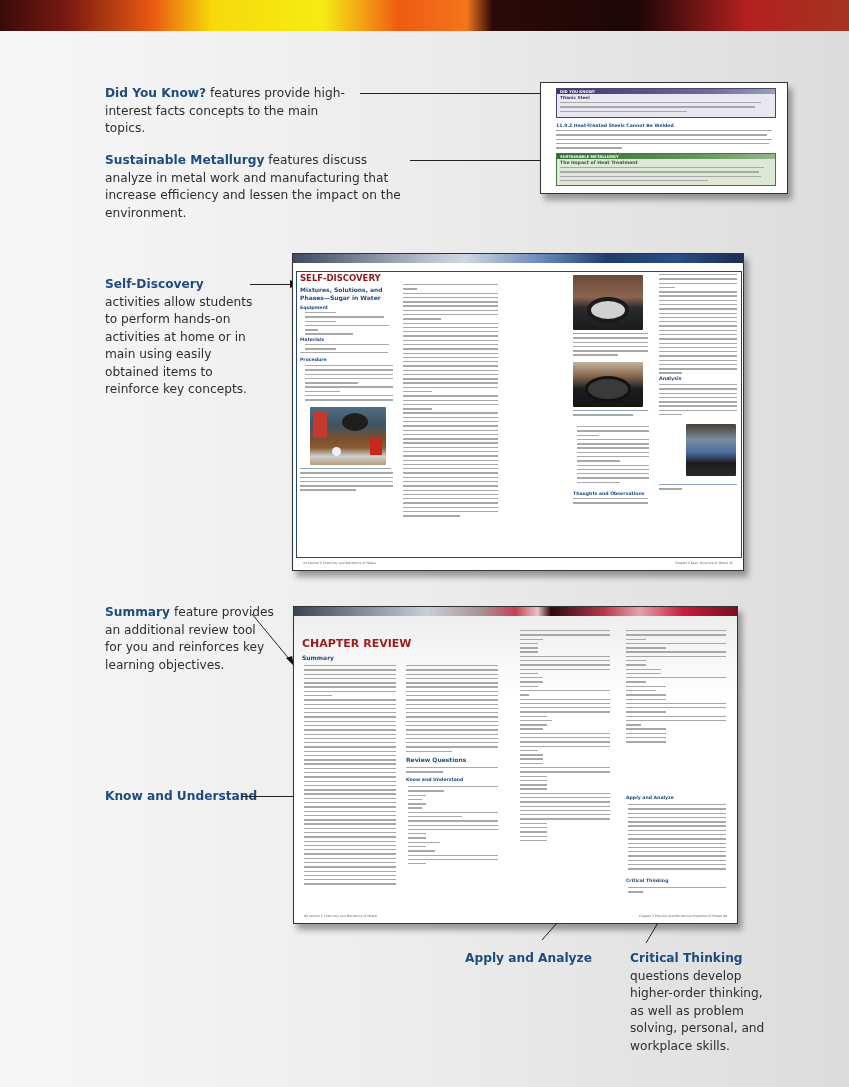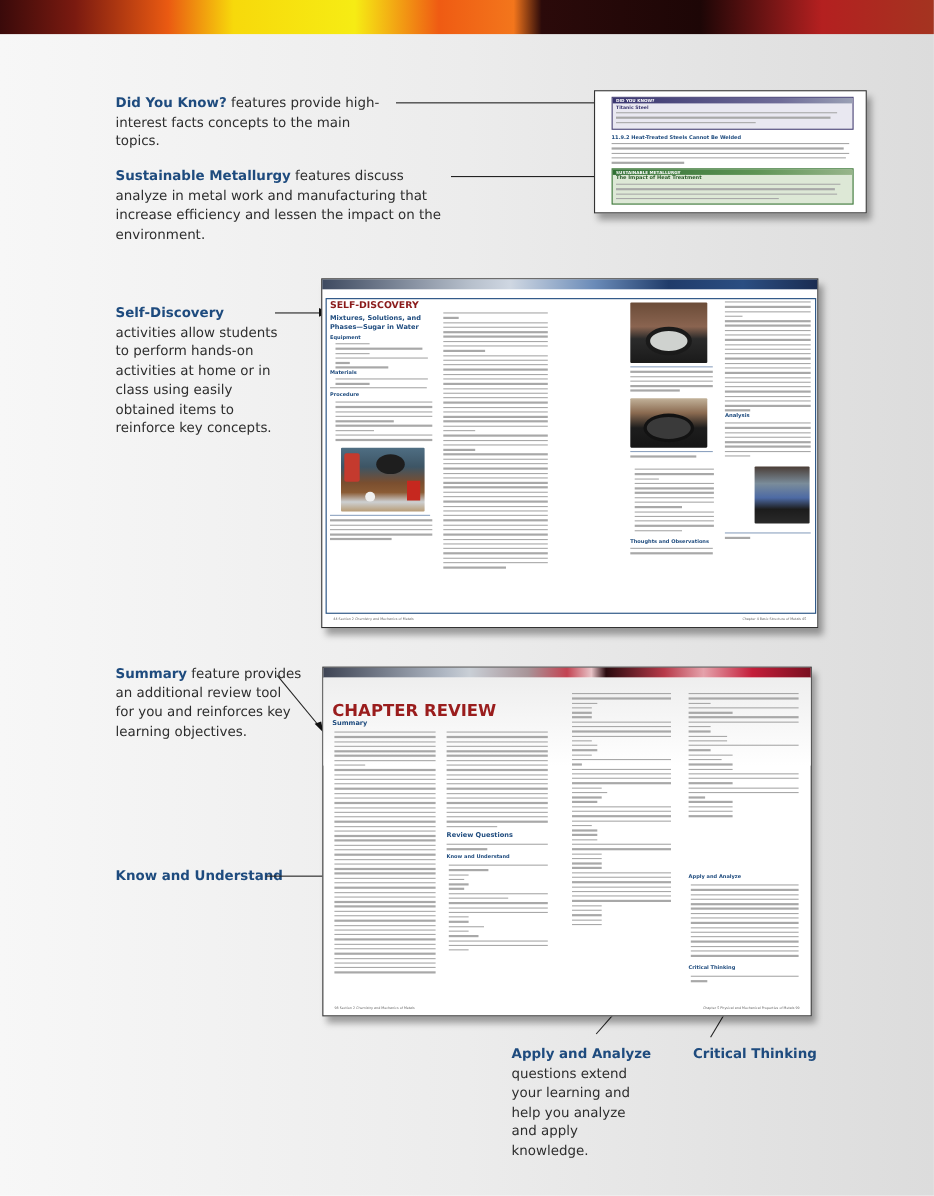--- a/index.html
+++ b/index.html
@@ -28,49 +28,49 @@
 <div class="line" style="left:360px;top:93px;width:220px"></div>
 <div class="arrowhead" style="left:577px;top:89px"></div>
 
 <div class="callout" style="left:105px;top:152px;width:300px">
   <b>Sustainable Metallurgy</b><span> features discuss analyze in metal work and manufacturing that increase efficiency and lessen the impact on the environment.</span>
 </div>
 <div class="line" style="left:410px;top:160px;width:170px"></div>
 <div class="arrowhead" style="left:577px;top:156px"></div>
 
 <div class="callout" style="left:105px;top:276px;width:150px">
-  <b>Self-Discovery</b><span> activities allow students to perform hands-on activities at home or in class using easily obtained items to reinforce key concepts.</span>
+  <b>Self-Discovery</b><span> activities allow students to perform hands-on activities at home or in main using easily obtained items to reinforce key concepts.</span>
 </div>
 <div class="line" style="left:250px;top:284px;width:42px"></div>
 <div class="arrowhead" style="left:290px;top:280px"></div>
 
 <div class="callout" style="left:105px;top:604px;width:170px">
   <b>Summary</b><span> feature provides an additional review tool for you and reinforces key learning objectives.</span>
 </div>
 <svg style="position:absolute;left:250px;top:612px;width:50px;height:60px" viewBox="0 0 50 60">
   <line x1="2" y1="2" x2="40" y2="48" stroke="#222" stroke-width="1"></line>
   <polygon points="44,54 36,46 42,44" fill="#111"></polygon>
 </svg>
 
 <div class="callout" style="left:105px;top:788px;width:160px">
   <b>Know and Understand</b><br>
 </div>
 <div class="line" style="left:242px;top:796px;width:160px"></div>
 <div class="arrowhead" style="left:400px;top:792px"></div>
 
 <div class="callout" style="left:465px;top:950px;width:130px">
-  <b>Apply and Analyze</b><br><span>questions extend your learning and help you analyze and apply knowledge.</span>
+  <b>Apply and Analyze</b><br>
 </div>
 <svg style="position:absolute;left:540px;top:785px;width:140px;height:160px" viewBox="0 0 140 160">
   <line x1="2" y1="155" x2="131" y2="8" stroke="#222" stroke-width="1"></line>
   <polygon points="135,3 126,10 132,14" fill="#111"></polygon>
 </svg>
 
 <div class="callout" style="left:630px;top:950px;width:150px">
-  <b>Critical Thinking</b><br>
+  <b>Critical Thinking</b><br><span>questions develop higher-order thinking, as well as problem solving, personal, and workplace skills.</span>
 </div>
 <svg style="position:absolute;left:640px;top:895px;width:40px;height:50px" viewBox="0 0 40 50">
   <line x1="6" y1="48" x2="31" y2="6" stroke="#222" stroke-width="1"></line>
   <polygon points="34,1 26,7 32,10" fill="#111"></polygon>
 </svg>
 
 <div class="page" style="left:540px;top:82px;width:248px;height:112px">
   <div style="position:absolute;left:15px;top:5px;width:220px;height:30px;background:#e9e8f1;border:1px solid #4a4577">
     <div style="height:5px;background:linear-gradient(90deg,#3a3670,#6f6c98 70%,#9aa0b5);color:#fff;font-size:3.8px;line-height:5px;font-weight:bold;padding-left:3px">DID YOU KNOW?</div>
     <div style="font-size:4.2px;color:#3a3670;font-weight:bold;padding:1px 3px">Titanic Steel</div>
@@ -290,21 +290,21 @@
       <i style="width:30%"></i>
     </div>
 
   <div style="position:absolute;left:10px;bottom:5px;font-size:3px;color:#666">44    Section 2   Chemistry and Mechanics of Metals</div>
   <div style="position:absolute;right:10px;bottom:5px;font-size:3px;color:#666">Chapter 4   Basic Structure of Metals    45</div>
 </div>
 
 <div class="page" style="left:293px;top:606px;width:445px;height:318px">
   <div style="position:absolute;left:0;top:0;width:100%;height:9px;background:linear-gradient(90deg,#3e4454 0%,#b0b8c4 25%,#c9cfd6 30%,#a89498 42%,#c34352 50%,#e8c3c7 55%,#2a0a0e 58%,#b83a4a 70%,#e5a2ab 78%,#c41e3a 88%,#7a0f20 100%)"></div>
   <div style="position:absolute;left:0;top:9px;width:100%;height:80px;background:linear-gradient(180deg,#eeeeee,#ffffff)"></div>
-  <div class="red-title" style="position:absolute;left:8px;top:30px;font-size:15px;color:#9a1d1d">CHAPTER REVIEW</div>
+  <div class="red-title" style="position:absolute;left:8px;top:30px;font-size:11px;color:#9a1d1d">CHAPTER REVIEW</div>
   <div class="hdr-blue" style="position:absolute;left:8px;top:47px;font-size:6px">Summary</div>
   <div class="gtext" style="top:58px;left:10px;width:92px">
       <i></i>
       <i></i>
       <i></i>
       <i></i>
       <i></i>
       <i></i>
       <i></i>
       <i style="width:30%"></i>

